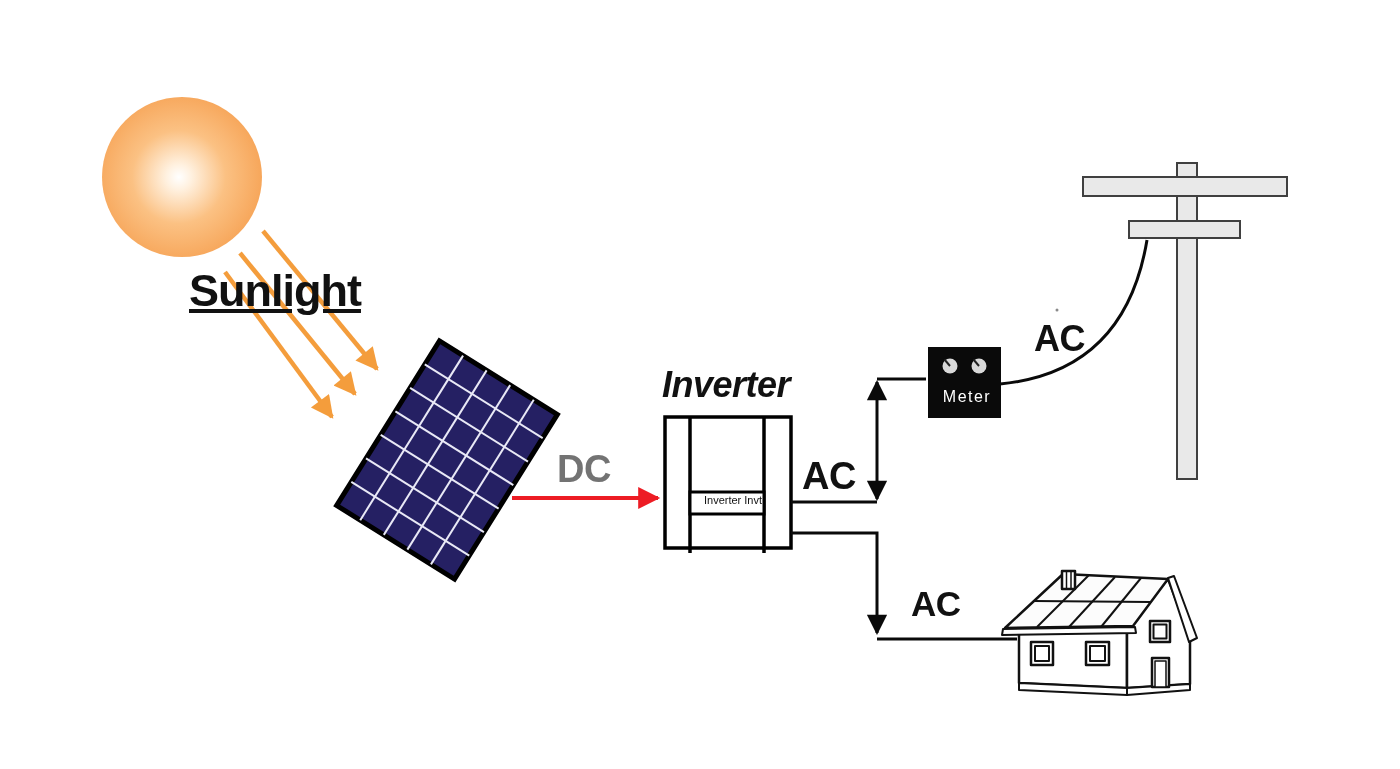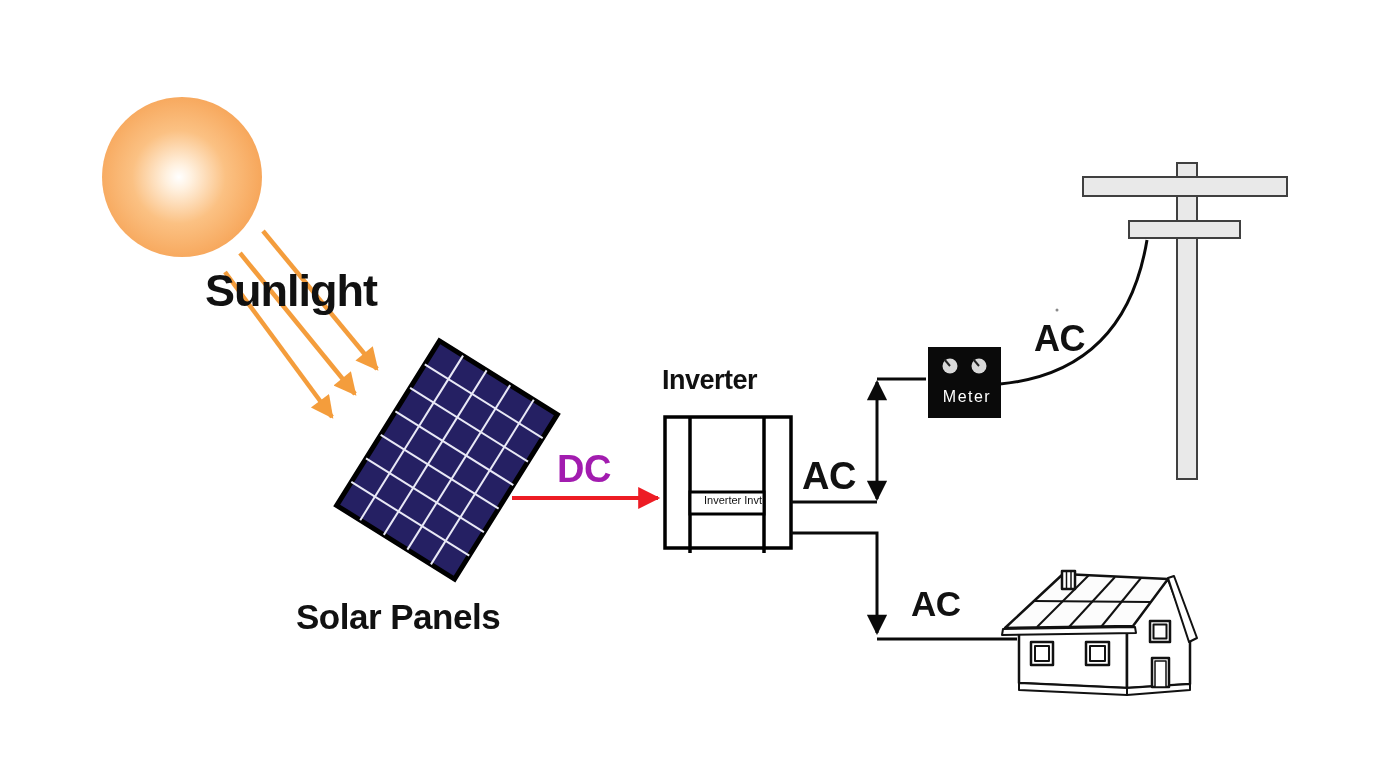--- a/index.html
+++ b/index.html
@@ -1,24 +1,24 @@
 <!DOCTYPE html>
 <html><head>
 <meta charset="utf-8">
 <style>
   html,body{margin:0;padding:0;}
   body{width:1400px;height:769px;overflow:hidden;background:#fff;}
   #canvas{position:relative;width:1400px;height:769px;background:#ffffff;
           font-family:"Liberation Sans",sans-serif;}
   #scene{position:absolute;left:0;top:0;}
   .lbl{position:absolute;font-weight:700;color:#111;letter-spacing:-0.5px;white-space:nowrap;line-height:1;}
-  .lbl-sunlight{left:205px;top:268px;font-size:45px;letter-spacing:-1px;}
+  .lbl-sunlight{left:189px;top:268px;font-size:45px;letter-spacing:-1px;text-decoration:underline;}
   .lbl-solar-panels{left:296px;top:599px;font-size:35px;}
-  .lbl-inverter{left:662px;top:367px;font-size:27px;}
-  .lbl-dc{left:557px;top:450px;font-size:38px;color:#a21caf;}
+  .lbl-inverter{left:662px;top:367px;font-size:36px;font-style:italic;}
+  .lbl-dc{left:557px;top:450px;font-size:38px;color:#737373;}
   .lbl-ac-inv{left:802px;top:457px;font-size:38px;}
   .lbl-ac-grid{left:1034px;top:321px;font-size:36px;}
   .lbl-ac-house{left:911px;top:586px;font-size:35px;}
   .lbl-utility-grid{left:1096px;top:105px;font-size:36px;letter-spacing:-1.5px;}
   .lbl-house{left:1022px;top:519px;font-size:50px;}
   .lbl-meter{left:928px;top:389px;width:78px;text-align:center;font-size:16px;font-weight:400;
              color:#fff;letter-spacing:1.5px;}
   .lbl-invt{left:691px;top:495px;width:84px;text-align:center;font-size:11px;font-weight:400;
             letter-spacing:0;color:#111;}
 </style>
@@ -131,21 +131,20 @@
         <rect x="1153.5" y="624.5" width="13" height="14" stroke-width="2"></rect>
       </g>
       <g>
         <rect x="1152" y="658" width="17" height="29"></rect>
         <rect x="1155" y="661" width="11" height="26" stroke-width="1.5"></rect>
       </g>
     </g>
   </svg>
 
   <div class="lbl lbl-sunlight">Sunlight</div>
-  <div class="lbl lbl-solar-panels">Solar Panels</div>
   <div class="lbl lbl-inverter">Inverter</div>
   <div class="lbl lbl-dc">DC</div>
   <div class="lbl lbl-ac-inv">AC</div>
   <div class="lbl lbl-ac-grid">AC</div>
   <div class="lbl lbl-ac-house">AC</div>
   <div class="lbl lbl-meter">Meter</div>
   <div class="lbl lbl-invt">Inverter Invt</div>
 </div>
 
 </body></html>

